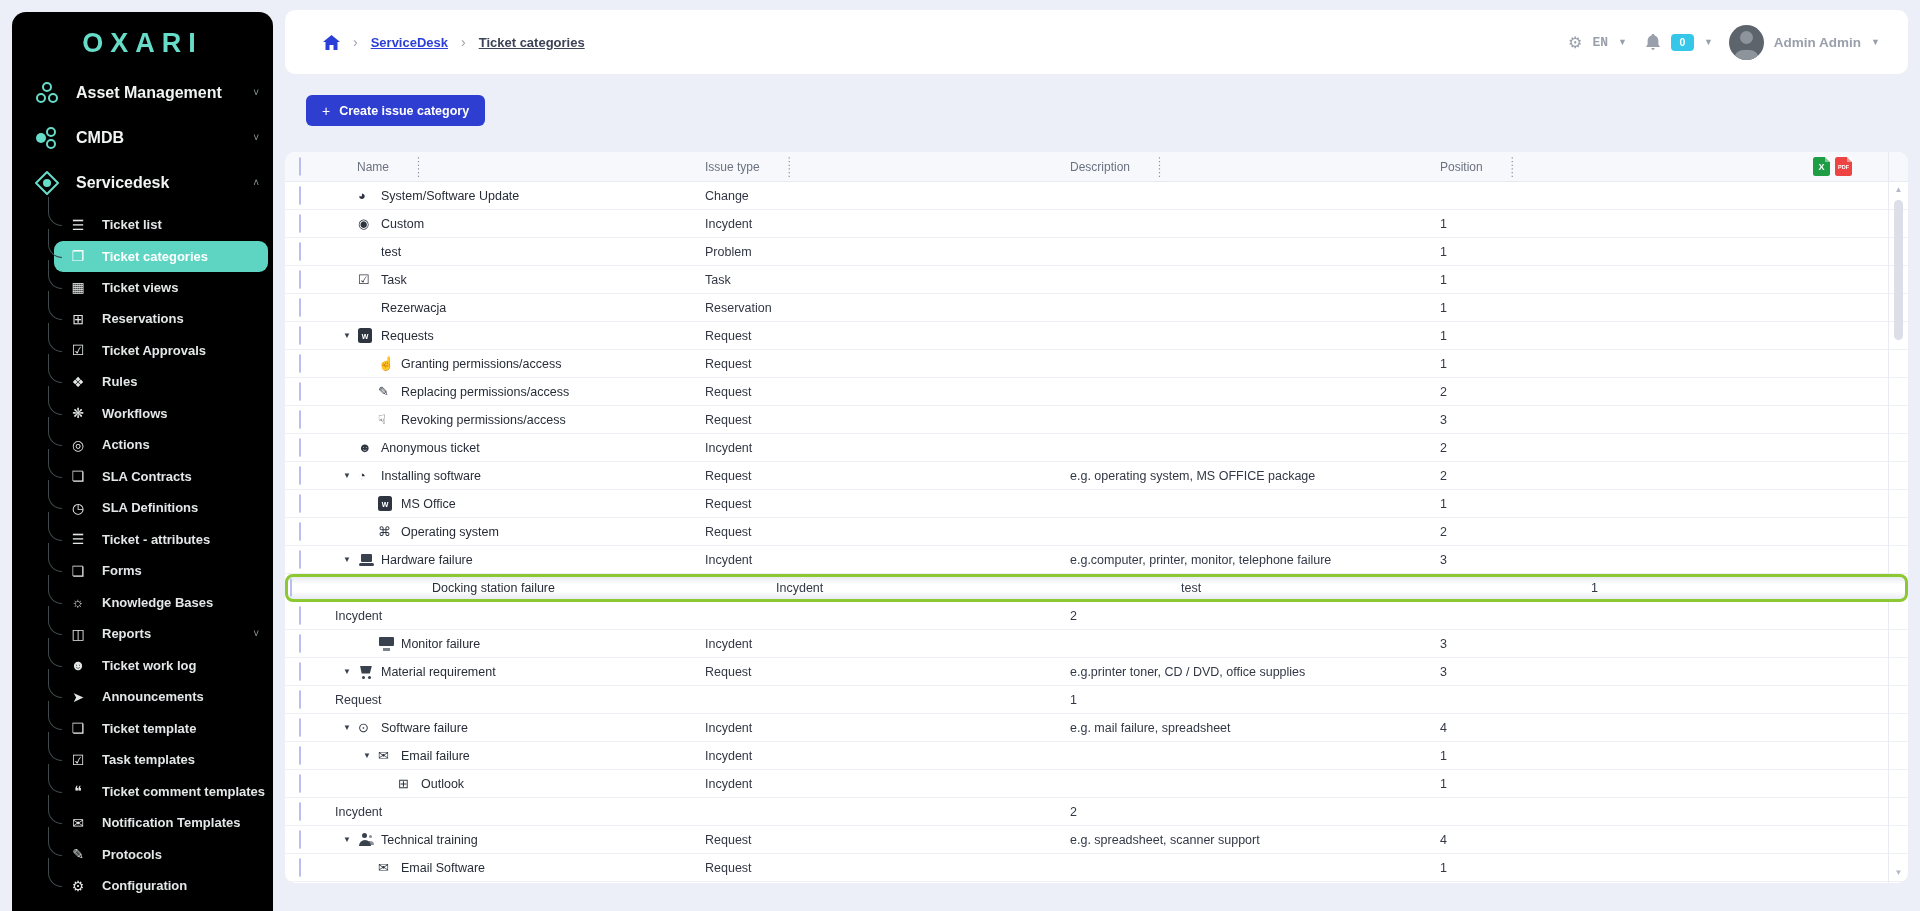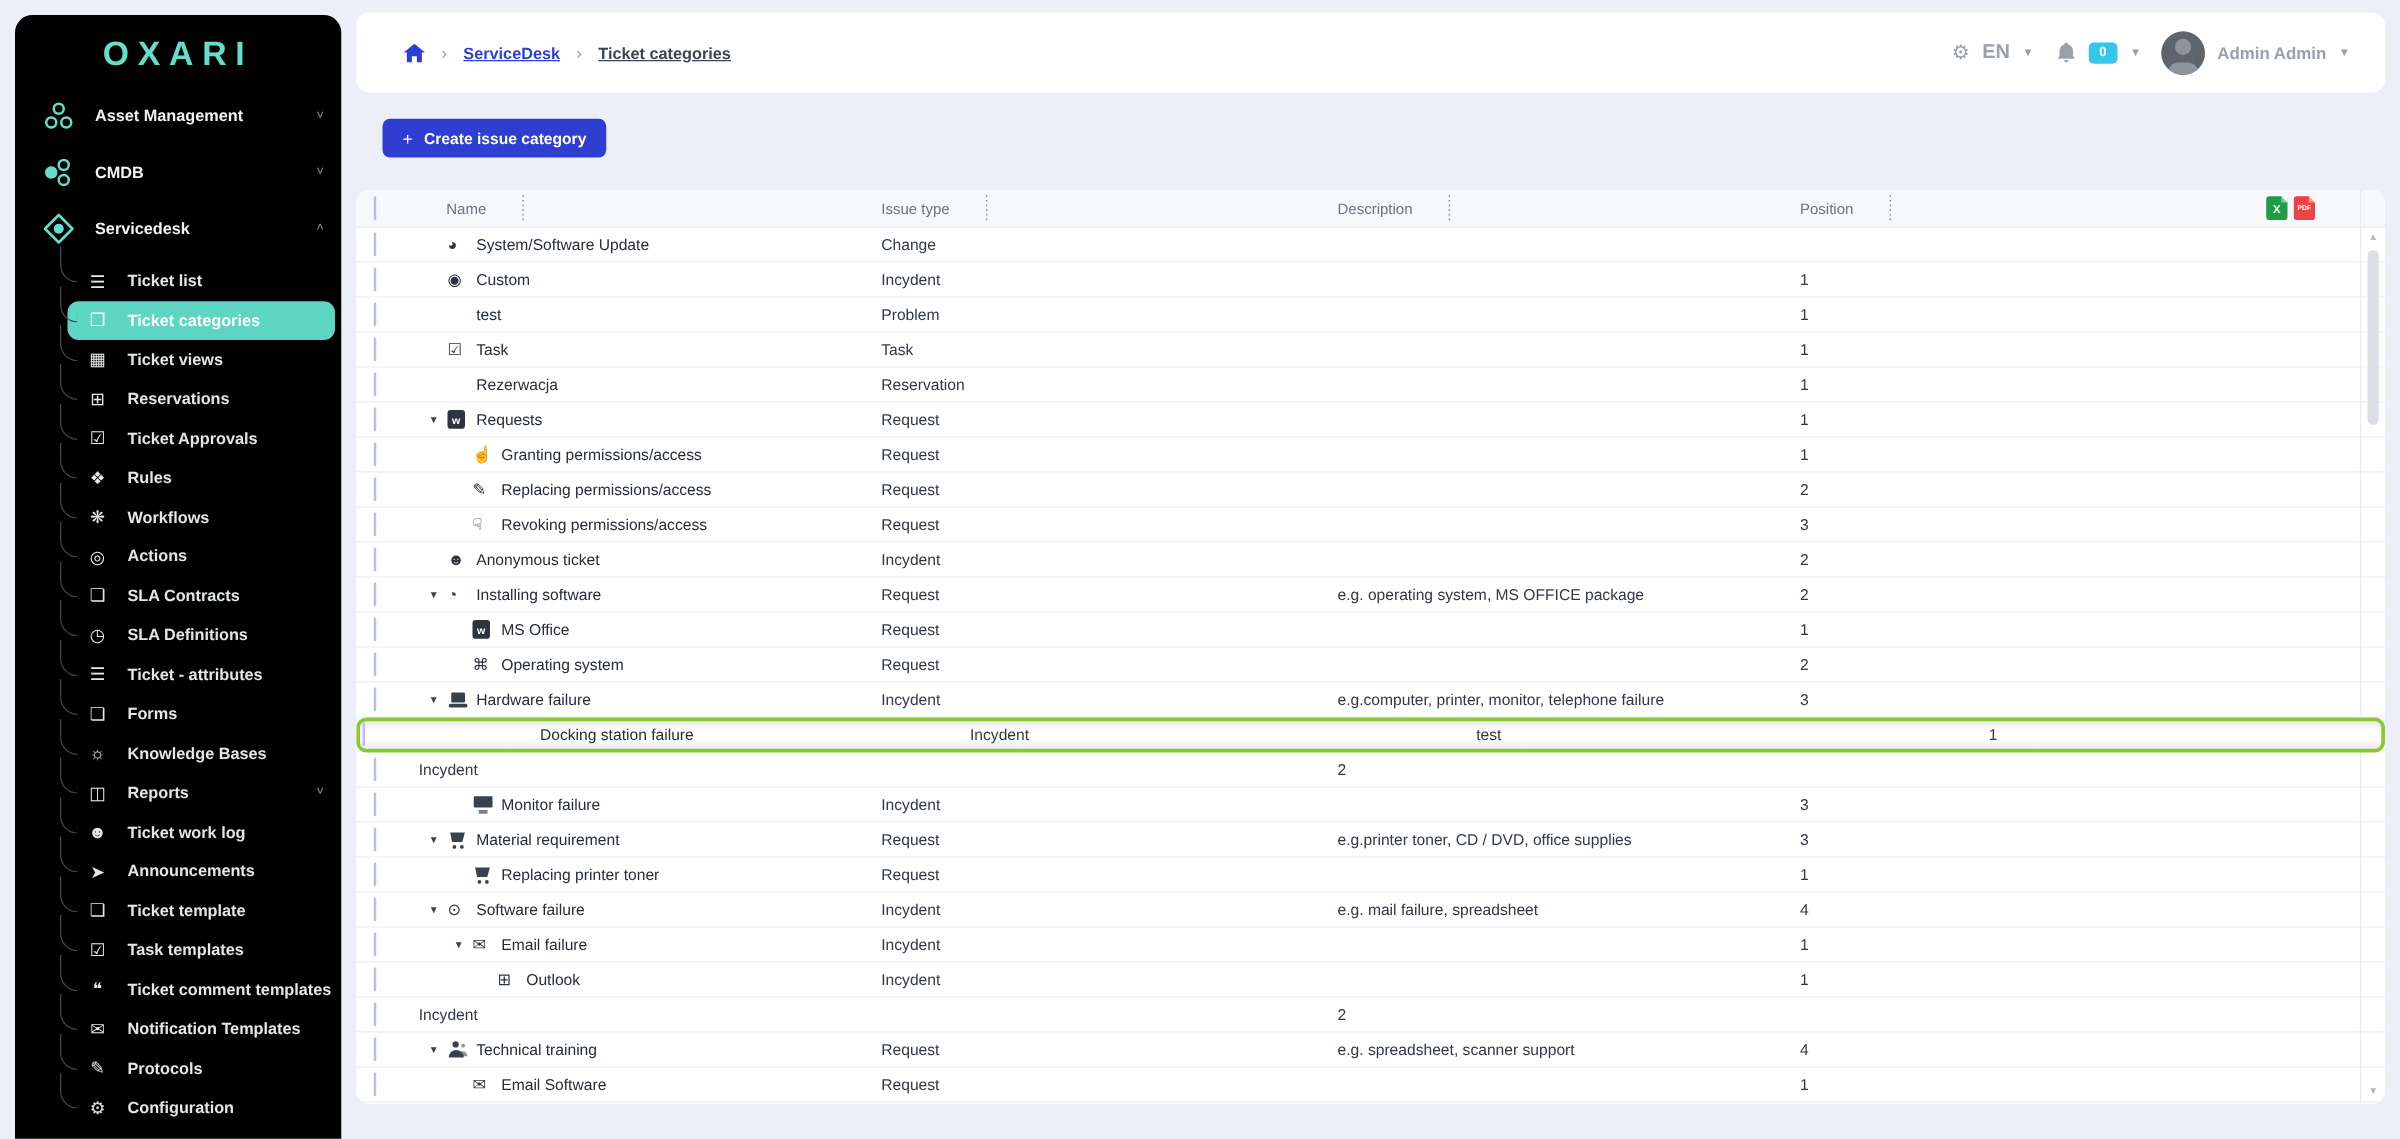--- a/index.html
+++ b/index.html
@@ -8,21 +8,21 @@
 
   
   .sidebar { position:absolute; left:12px; top:12px; width:261px; bottom:0;
     background:#000000; border-radius:14px 14px 0 0; color:#e8ecec; overflow:hidden; }
   .logo { height:52px; display:flex; align-items:center; justify-content:center;
     color:#66dcc9; font-size:27px; font-weight:700; letter-spacing:7px; padding-top:10px; }
   .nav-main { margin-top:6px; }
   .nav-main-item { height:45px; display:flex; align-items:center; padding:0 14px 0 22px;
     cursor:pointer; position:relative; }
   .nav-main-item .mico { width:26px; height:26px; margin-right:16px; flex:0 0 26px; }
-  .nav-main-item .lbl { font-size:13px; font-weight:700; color:#f2f4f4; flex:1; }
+  .nav-main-item .lbl { font-size:16px; font-weight:700; color:#f2f4f4; flex:1; }
   .nav-caret { color:#8ca0a0; font-size:10px; }
   .nav-sub { position:relative; margin-top:4px; }
   .nav-sub-item { height:31.5px; display:flex; align-items:center; padding-left:56px;
     position:relative; cursor:pointer; }
   .nav-sub-item::before { content:""; position:absolute; left:36px; top:-12px; width:13px;
     height:28px; border-left:1.5px solid #3e4a4c; border-bottom:1.5px solid #3e4a4c;
     border-bottom-left-radius:14px; }
   .nav-sub-item .sico { width:20px; margin-right:14px; font-size:14px; color:#e3e7e8;
     text-align:center; flex:0 0 20px; }
   .nav-sub-item .lbl { font-size:13px; font-weight:600; color:#e3e7e8; }
@@ -34,21 +34,21 @@
   
   .topbar { position:absolute; left:285px; right:12px; top:10px; height:64px;
     background:#ffffff; border-radius:10px; display:flex; align-items:center;
     padding:0 28px 0 38px; }
   .crumbs { display:flex; align-items:center; gap:13px; }
   .crumb-sep { color:#9aa0ab; font-size:14px; }
   .crumb-link { color:#2b3fd6; font-size:13px; font-weight:700; text-decoration:underline; cursor:pointer; }
   .crumb-current { color:#3c4354; font-size:13px; font-weight:700; text-decoration:underline; cursor:pointer; }
   .top-right { margin-left:auto; display:flex; align-items:center; gap:10px; color:#9aa0ab; }
   .gear { font-size:16px; cursor:pointer; }
-  .lang { font-size:16px; font-weight:600; cursor:pointer; }
+  .lang { font-size:13px; font-weight:600; cursor:pointer;font-family:Liberation Mono, monospace; }
   .tiny-caret { font-size:9px; color:#9aa0ab; cursor:pointer; }
   .badge { min-width:23px; height:17px; background:#35c7ea; border-radius:4px; color:#fff;
     font-size:10.5px; font-weight:700; display:flex; align-items:center; justify-content:center;
     padding:0 6px; cursor:pointer; }
   .avatar { width:35px; height:35px; border-radius:50%; background:#5d646c; position:relative;
     overflow:hidden; margin-left:6px; cursor:pointer; }
   .avatar::before { content:""; position:absolute; top:6px; left:11px; width:13px; height:13px;
     border-radius:50%; background:#8d949c; }
   .avatar::after { content:""; position:absolute; bottom:-4px; left:5px; width:25px; height:14px;
     border-radius:9px 9px 0 0; background:#8d949c; }
@@ -536,27 +536,20 @@
           </span>
           <span class="row-label">Material requirement</span>
         </div>
         <div class="cell-type">Request</div>
         <div class="cell-desc">e.g.printer toner, CD / DVD, office supplies</div>
         <div class="cell-pos">3</div>
         <div></div>
       </div>
       <div class="trow">
         <div><span class="cb"></span></div>
-        <div class="name-cell" style="padding-left: 28px;">
-          <span class="caret-slot"></span>
-          <span class="icon-slot">
-            <span class="ci ci-cart"></span>
-          </span>
-          <span class="row-label">Replacing printer toner</span>
-        </div>
         <div class="cell-type">Request</div>
         <div class="cell-desc"></div>
         <div class="cell-pos">1</div>
         <div></div>
       </div>
       <div class="trow">
         <div><span class="cb"></span></div>
         <div class="name-cell" style="padding-left: 8px;">
           <span class="caret-slot">▼</span>
           <span class="icon-slot">⊙</span>

